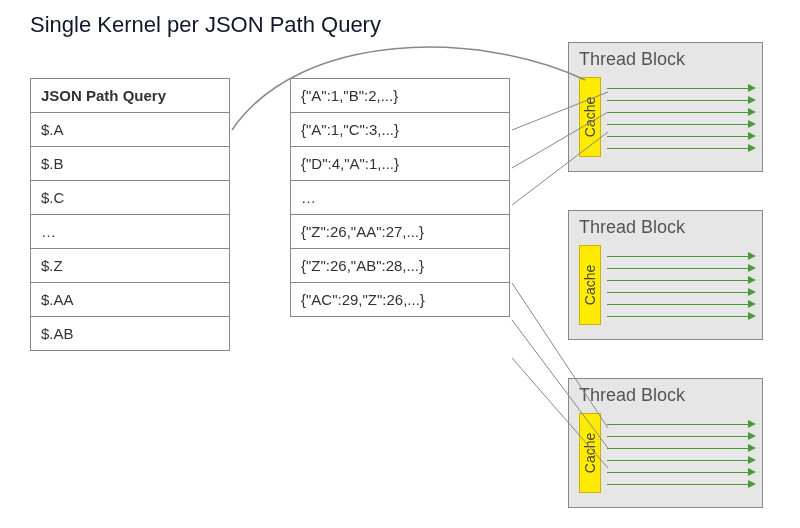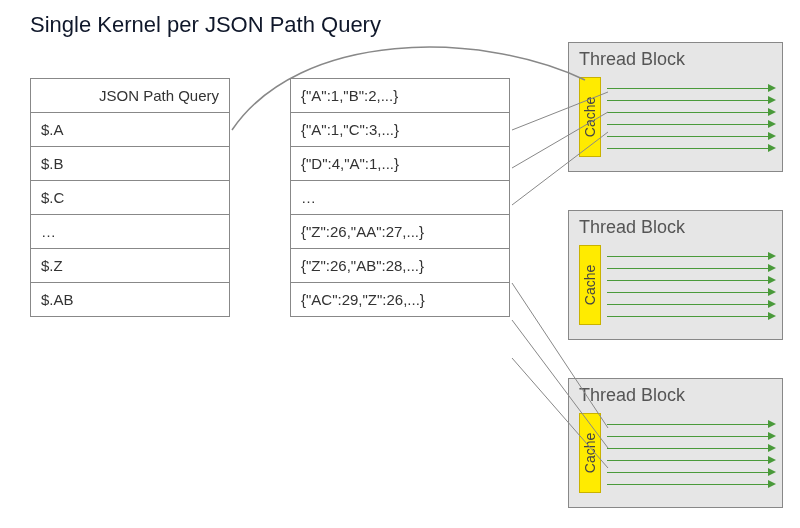--- a/index.html
+++ b/index.html
@@ -24,28 +24,28 @@
     background: #fff;
   }
   .tbl .hdr, .tbl .cell {
     padding: 8px 10px;
     font-size: 15px;
     color: #333;
     border-bottom: 1px solid #888;
     white-space: nowrap;
     overflow: hidden;
   }
-  .tbl .hdr { font-weight: normal; text-align: right; }
+  .tbl .hdr { font-weight: bold; }
   .tbl .cell:last-child { border-bottom: none; }
   #query-table { top: 78px; left: 30px; width: 200px; }
   #data-table  { top: 78px; left: 290px; width: 220px; }
 
   .tblock {
     position: absolute;
-    width: 215px;
+    width: 195px;
     height: 130px;
     background: #e6e6e6;
     border: 1px solid #888;
   }
   .tblock .tb-title {
     position: absolute;
     top: 6px; left: 10px;
     font-size: 18px;
     color: #555;
   }
@@ -102,20 +102,21 @@
 
 <div class="title">Single Kernel per JSON Path Query</div>
 
 <div id="query-table" class="tbl">
   <div class="hdr">JSON Path Query</div>
   <div class="cell">$.A</div>
   <div class="cell">$.B</div>
   <div class="cell">$.C</div>
   <div class="cell">…</div>
   <div class="cell">$.Z</div>
+  <div class="cell">$.AA</div>
   <div class="cell">$.AB</div>
 </div>
 
 <div id="data-table" class="tbl">
   <div class="cell">{"A":1,"B":2,...}</div>
   <div class="cell">{"A":1,"C":3,...}</div>
   <div class="cell">{"D":4,"A":1,...}</div>
   <div class="cell">…</div>
   <div class="cell">{"Z":26,"AA":27,...}</div>
   <div class="cell">{"Z":26,"AB":28,...}</div>

